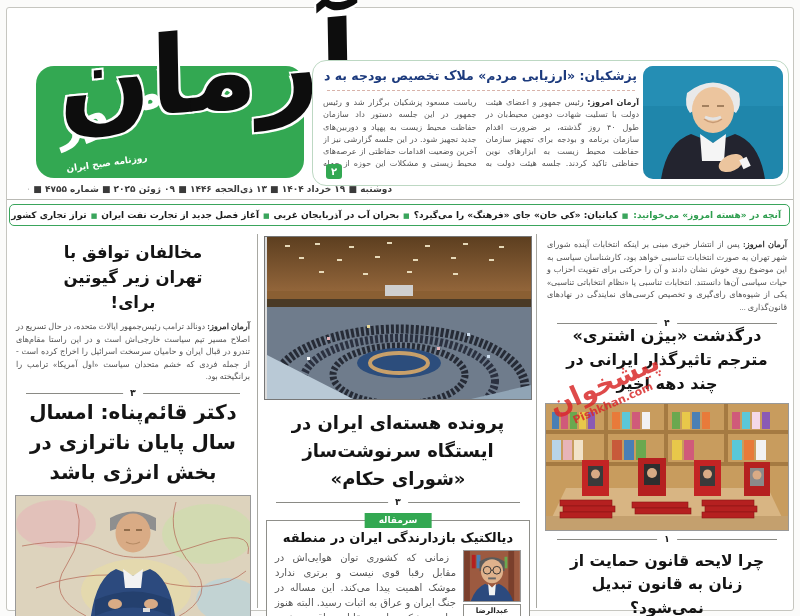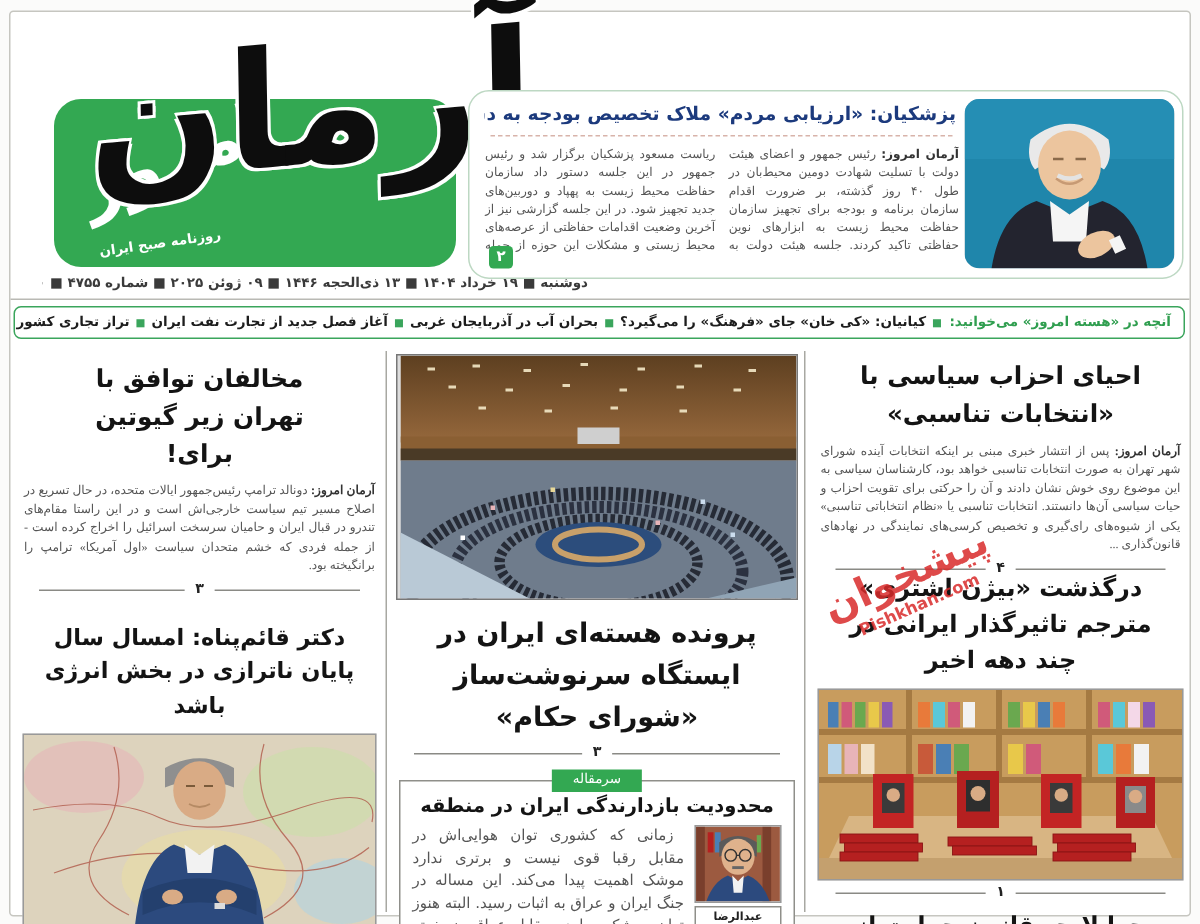--- a/index.html
+++ b/index.html
@@ -60,21 +60,21 @@
   .pgrule{position:relative;height:1px;background:#8a8a85;margin:0 12px;}
   .pgrule span{position:absolute;left:50%;top:-6px;transform:translateX(-50%);background:#fff;
                padding:0 7px;font-size:9.5px;font-weight:bold;color:#222;line-height:12px;}
 
   .photo-frame{border:1px solid #999;overflow:hidden;background:#ddd;line-height:0;}
 
   
   .edbox{position:relative;margin:17px 2px 0;border:1px solid #8f8f8a;height:127px;
          box-sizing:border-box;padding:7px 8px 4px;background:#fff;}
   .ed-kicker{position:absolute;top:-8px;left:50%;transform:translateX(-50%);color:#fff;
-             font-size:9px;font-weight:normal;padding:1px 14px;line-height:13px;}
+             font-size:9px;font-weight:bold;padding:1px 14px;line-height:13px;}
   .ed-h{font-size:13px;font-weight:bold;color:#141414;text-align:center;margin:2px 0 5px;}
   .ed-fig{float:right;width:58px;margin:0 0 2px 7px;}
   .ed-cap{border:1px solid #8f8f8a;font-size:7.5px;font-weight:bold;color:#222;text-align:center;
           padding:1px 2px;margin-top:2px;}
   .ed-p{font-size:10px;color:#555;text-align:justify;line-height:1.5;margin:0 0 3px;text-indent:7px;}
 
   
   .wm{position:absolute;left:2px;top:136px;width:120px;transform:rotate(-24deg);color:#d92b2b;
       opacity:.85;text-align:center;z-index:5;pointer-events:none;}
   .wm-fa{font-size:27px;font-weight:bold;line-height:1;}
@@ -118,21 +118,20 @@
 
   <div class="strip">
     <span class="strip-lead">آنچه در «هسته امروز» می‌خوانید:</span>
     <span><span class="strip-sep">■</span><span class="strip-item">کیانیان: «کی خان» جای «فرهنگ» را می‌گیرد؟</span><span class="strip-sep">■</span><span class="strip-item">بحران آب در آذربایجان غربی</span><span class="strip-sep">■</span><span class="strip-item">آغاز فصل جدید از تجارت نفت ایران</span><span class="strip-sep">■</span><span class="strip-item">تراز تجاری کشور منفی ۷ میلیارد دلار شد</span></span>
   </div>
 
   <div class="vrule" style="left:257px;"></div>
   <div class="vrule" style="left:536px;"></div>
 
   <div class="col col-right" style="position:absolute;">
-    <div class="h-md" style="font-size:16.5px;max-width:200px;margin-top:6px;">احیای احزاب سیاسی با «انتخابات تناسبی»</div>
     <p class="body-sm"><b>آرمان امروز:</b> <span>پس از انتشار خبری مبنی بر اینکه انتخابات آینده شورای شهر تهران به صورت انتخابات تناسبی خواهد بود، کارشناسان سیاسی به این موضوع روی خوش نشان دادند و آن را حرکتی برای تقویت احزاب و حیات سیاسی آن‌ها دانستند. انتخابات تناسبی یا «نظام انتخاباتی تناسبی» یکی از شیوه‌های رای‌گیری و تخصیص کرسی‌های نمایندگی در نهادهای قانون‌گذاری ...</span></p>
     <div class="pgrule">
         <span>۴</span>
       </div>
 
     <div class="h-md" style="font-size:16px;margin-top:0;max-width:230px;">درگذشت «بیژن اشتری» مترجم تاثیرگذار ایرانی در چند دهه اخیر</div>
     <div class="wm">
       <div class="wm-fa">پیشخوان</div>
       <div class="wm-en">Pishkhan.com</div>
     </div>
@@ -260,21 +259,21 @@
         </g>
       </svg>
     </div>
     <div class="h-md" style="font-size:18px;margin-top:9px;line-height:1.55;">پرونده هسته‌ای ایران در ایستگاه سرنوشت‌ساز «شورای حکام»</div>
     <div class="pgrule" style="margin-top:9px;">
         <span>۳</span>
       </div>
 
     <div class="edbox">
       <div class="ed-kicker" style="background:#33a852;">سرمقاله</div>
-      <div class="ed-h">محدودیت بازدارندگی ایران در منطقه</div>
+      <div class="ed-h">دیالکتیک بازدارندگی ایران در منطقه</div>
       <div class="ed-fig">
         <div class="photo-frame">
           <svg width="56" height="50" viewBox="0 0 58 52">
             <rect width="58" height="52" fill="#9c5a40"></rect>
             <rect x="0" y="0" width="6" height="52" fill="#7a3f2c"></rect>
             <rect x="46" y="0" width="6" height="52" fill="#7a3f2c"></rect>
             <rect x="8" y="4" width="4" height="14" fill="#b52020"></rect>
               <rect x="13" y="4" width="4" height="14" fill="#4a7fb5"></rect>
             <rect x="42" y="6" width="3" height="12" fill="#6aa84f"></rect>
             <path d="M16 11 Q29 2 42 11 L42 21 Q29 15 16 21 Z" fill="#5a5a5a"></path>
@@ -297,21 +296,21 @@
     </div>
   </div>
 
   <div class="col col-left" style="position:absolute;">
     <div class="h-md" style="font-size:16.5px;max-width:185px;margin-top:8px;">مخالفان توافق با تهران زیر گیوتین برای!</div>
     <p class="body-sm"><b>آرمان امروز:</b> <span>دونالد ترامپ رئیس‌جمهور ایالات متحده، در حال تسریع در اصلاح مسیر تیم سیاست خارجی‌اش است و در این راستا مقام‌های تندرو در قبال ایران و حامیان سرسخت اسرائیل را اخراج کرده است - از جمله فردی که خشم متحدان سیاست «اول آمریکا» ترامپ را برانگیخته بود.</span></p>
     <div class="pgrule">
         <span>۳</span>
       </div>
 
-    <div class="h-md" style="font-size:15px;margin-top:20px;max-width:215px;">دکتر قائم‌پناه: امسال سال پایان ناترازی در بخش انرژی باشد</div>
+    <div class="h-md" style="font-size:20px;margin-top:3px;max-width:215px;">دکتر قائم‌پناه: امسال سال پایان ناترازی در بخش انرژی باشد</div>
     <div class="photo-frame" style="margin:8px 1px;">
       <svg width="234" height="127" viewBox="0 0 234 127">
         <rect width="234" height="127" fill="#ddd3bd"></rect>
         <ellipse cx="40" cy="28" rx="40" ry="24" fill="#e3bdb9" opacity="0.8"></ellipse>
         <ellipse cx="192" cy="38" rx="46" ry="30" fill="#cfdcae" opacity="0.8"></ellipse>
         <ellipse cx="120" cy="95" rx="55" ry="32" fill="#e7dca8" opacity="0.7"></ellipse>
         <ellipse cx="212" cy="104" rx="32" ry="22" fill="#bcd3d8" opacity="0.8"></ellipse>
         <g stroke="#b05a4a" stroke-width="0.8" fill="none" opacity="0.8">
           <path d="M6 50 Q58 40 90 55 T180 50 T232 58"></path>
           <path d="M20 92 Q80 70 140 85 T230 75"></path>

